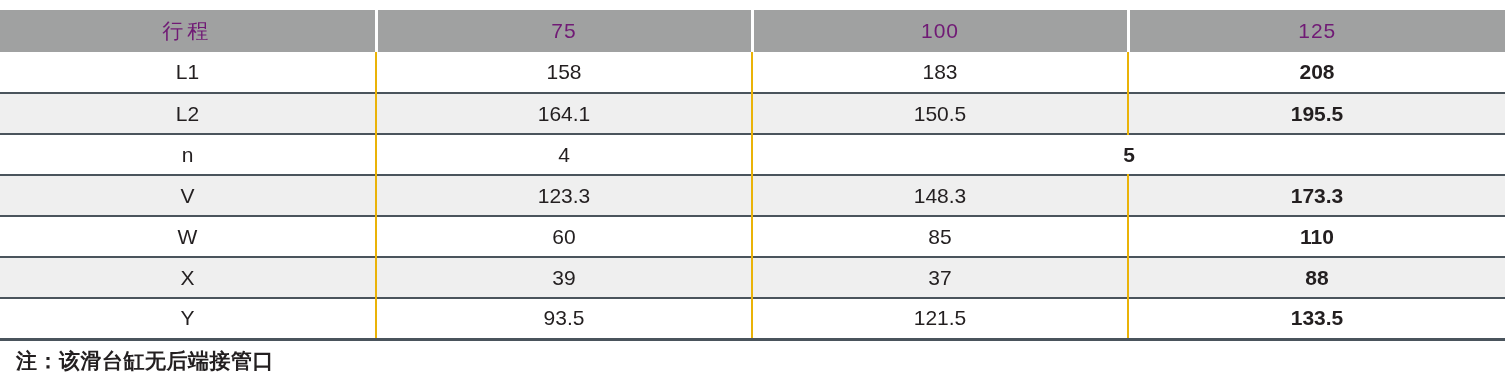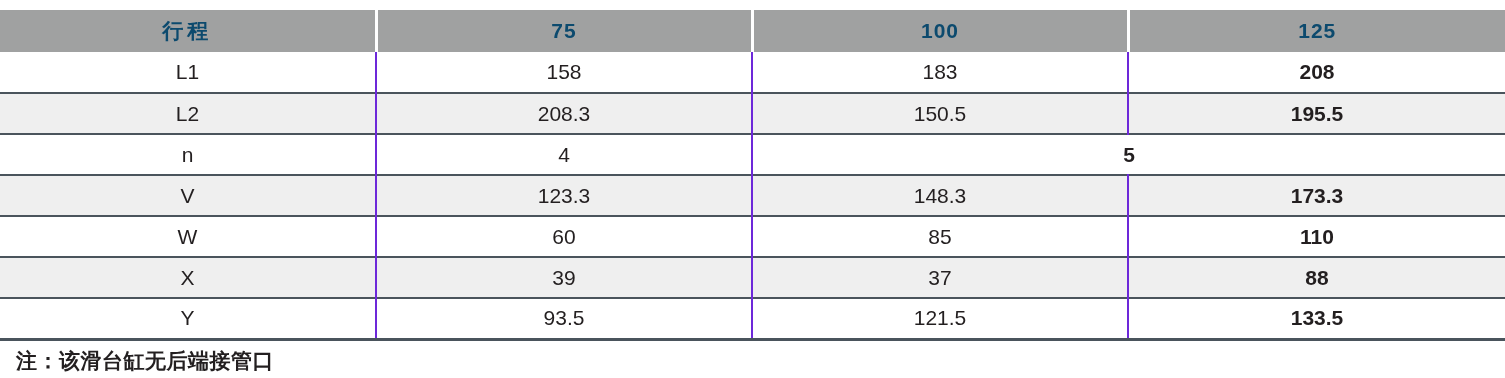--- a/index.html
+++ b/index.html
@@ -30,39 +30,39 @@
   }
 
   table.spec-table col.c-label { width: 376px; }
   table.spec-table col.c-v1    { width: 376px; }
   table.spec-table col.c-v2    { width: 376px; }
   table.spec-table col.c-v3    { width: 377px; }
 
   thead th {
     height: 42px;
     background: #a0a1a1;
-    color: #0c4a6e;
-    font-weight: bold;
+    color: #701a75;
+    font-weight: normal;
     font-size: 21px;
     text-align: center;
     vertical-align: middle;
     border-right: 3px solid #ffffff;
     border-bottom: none;
     letter-spacing: 1px;
     padding: 0;
   }
   thead th:last-child { border-right: none; }
   thead th.th-label { letter-spacing: 4px; }
 
   tbody td {
     height: 41px;
     font-size: 21px;
     text-align: center;
     vertical-align: middle;
-    border-right: 2px solid #6d28d9;
+    border-right: 2px solid #eab308;
     border-top: 2px solid #4a545c;
     padding: 0;
     color: #231f20;
     font-weight: normal;
   }
   tbody td:last-child { border-right: none; font-weight: bold; }
 
   tbody tr.row-odd td  { background: #ffffff; }
   tbody tr.row-even td { background: #efefef; }
 
@@ -103,21 +103,21 @@
 
       <tr class="row-odd first-body-row">
         <td>L1</td>
         <td>158</td>
         <td>183</td>
         <td>208</td>
       </tr>
 
       <tr class="row-even">
         <td>L2</td>
-        <td>208.3</td>
+        <td>164.1</td>
         <td>150.5</td>
         <td>195.5</td>
       </tr>
 
       <tr class="row-odd">
         <td>n</td>
         <td>4</td>
         <td colspan="2">5</td>
       </tr>
 

